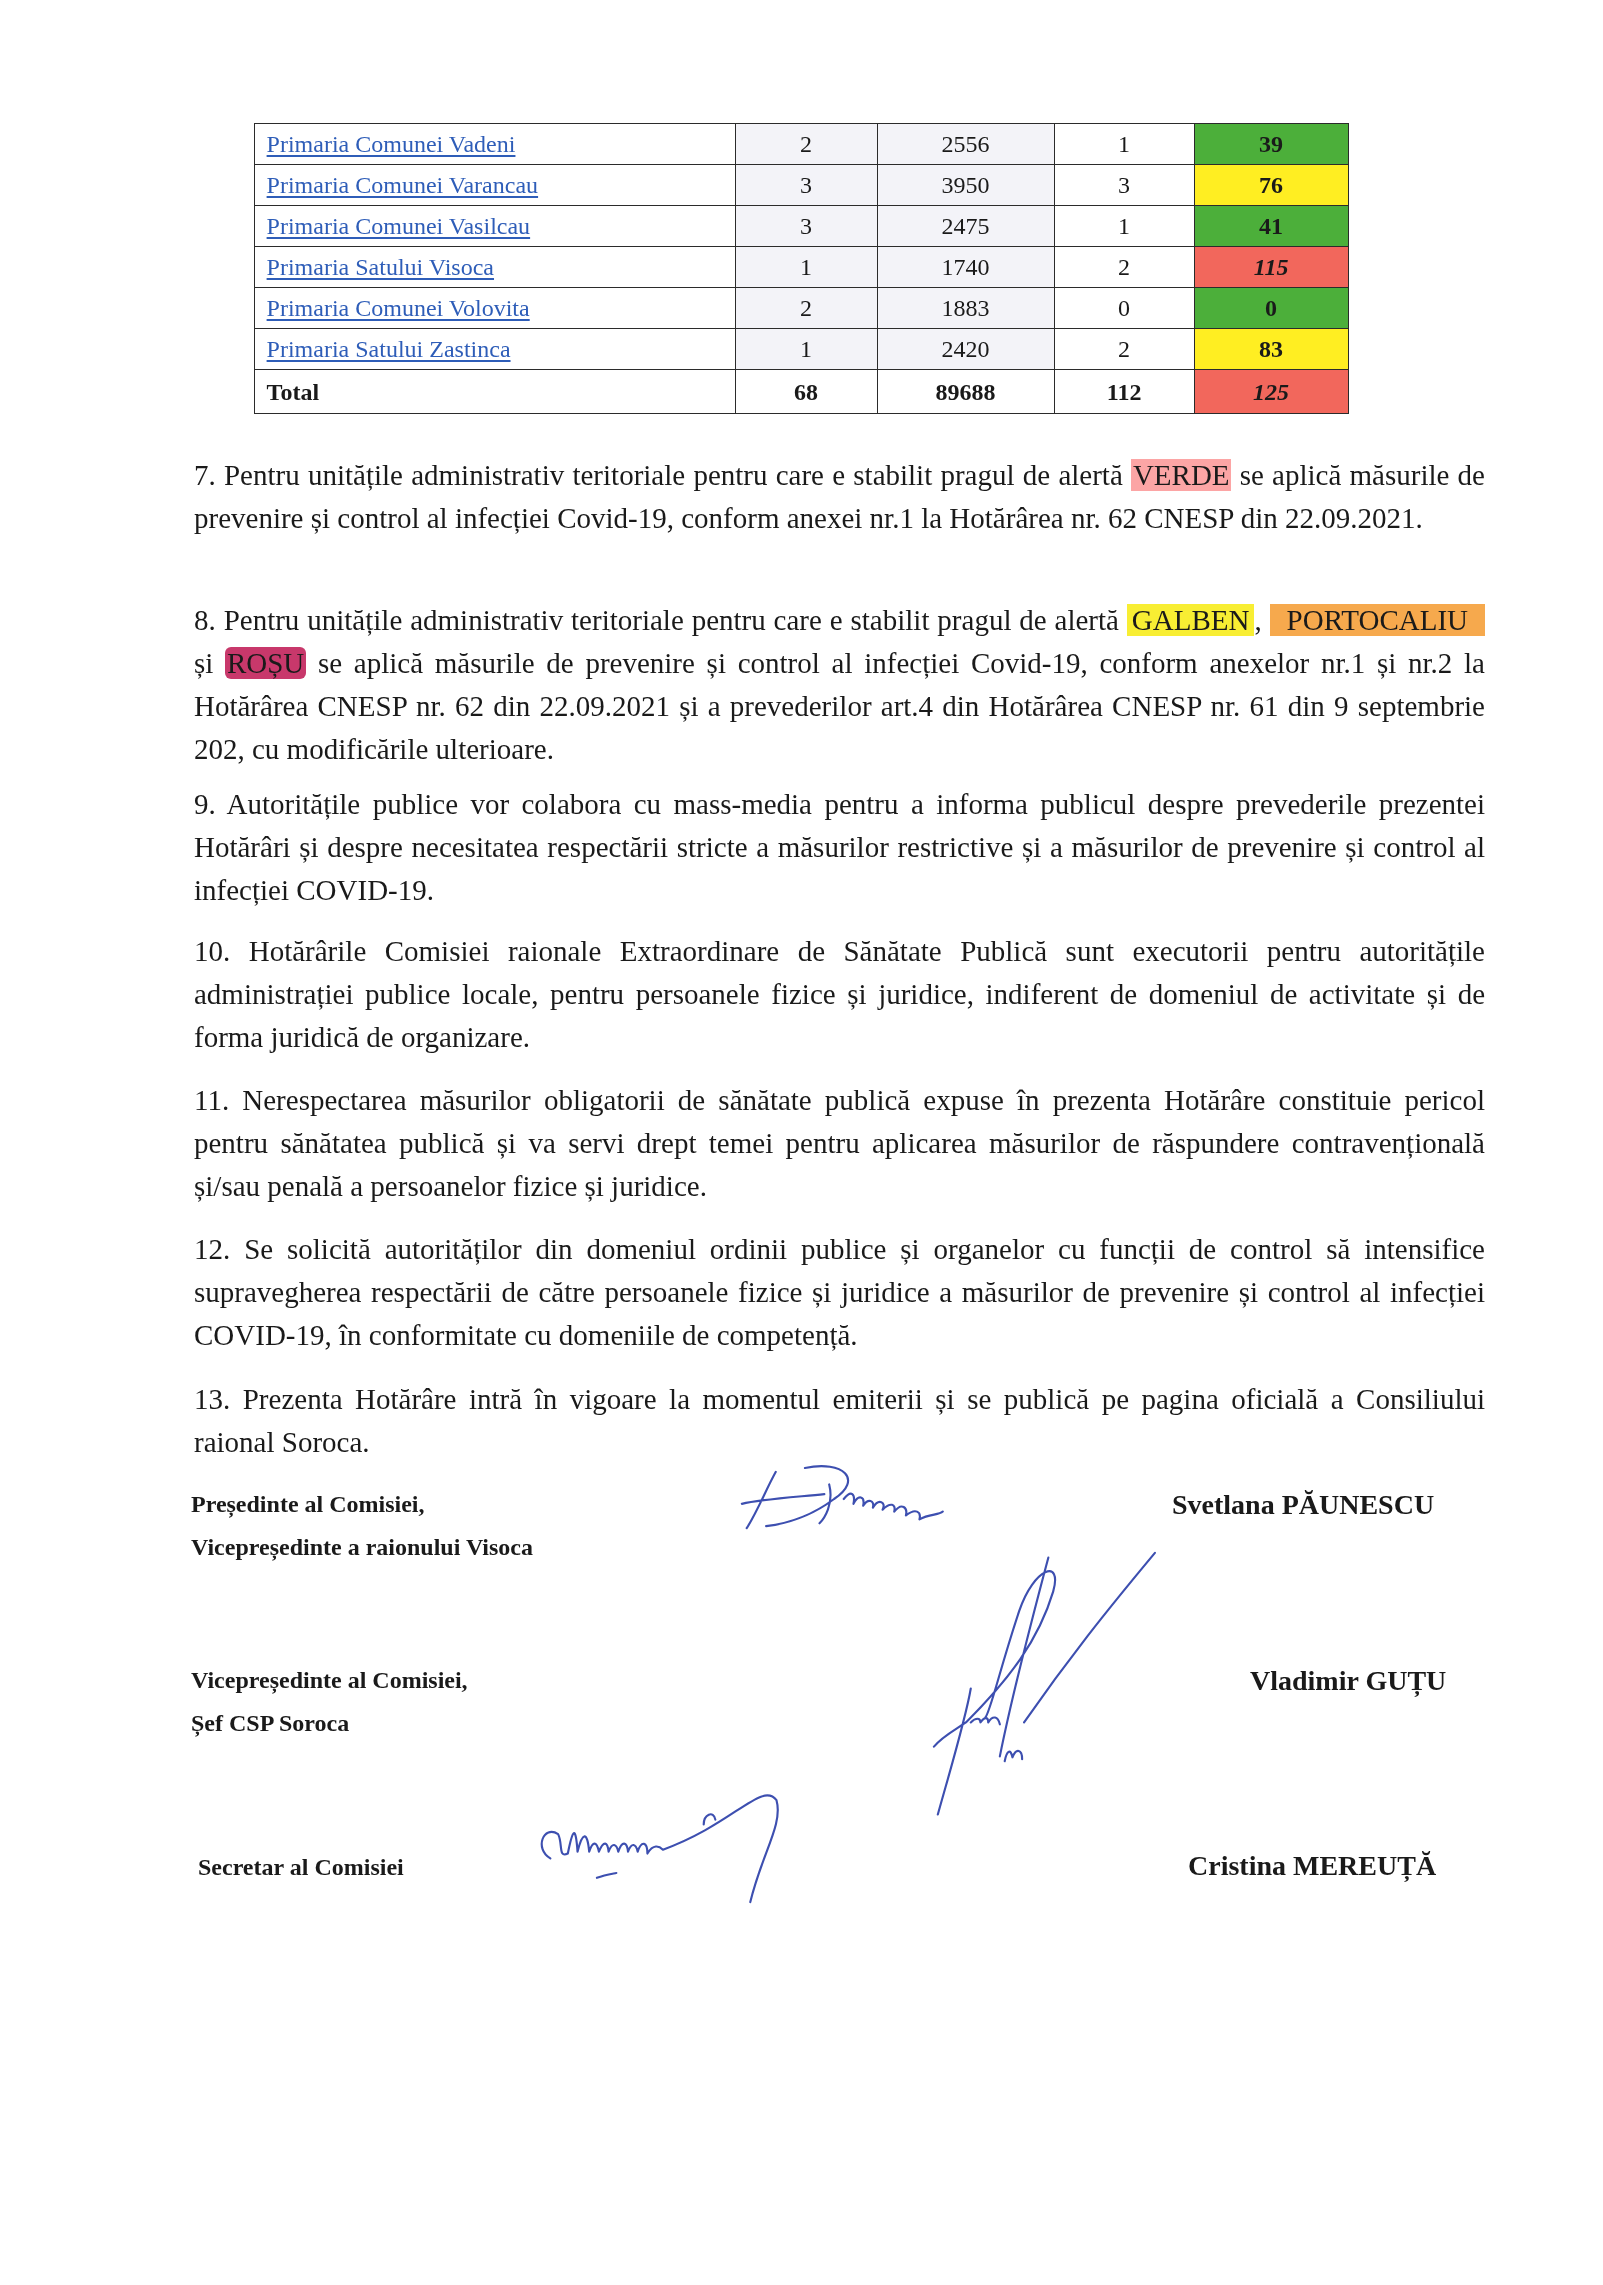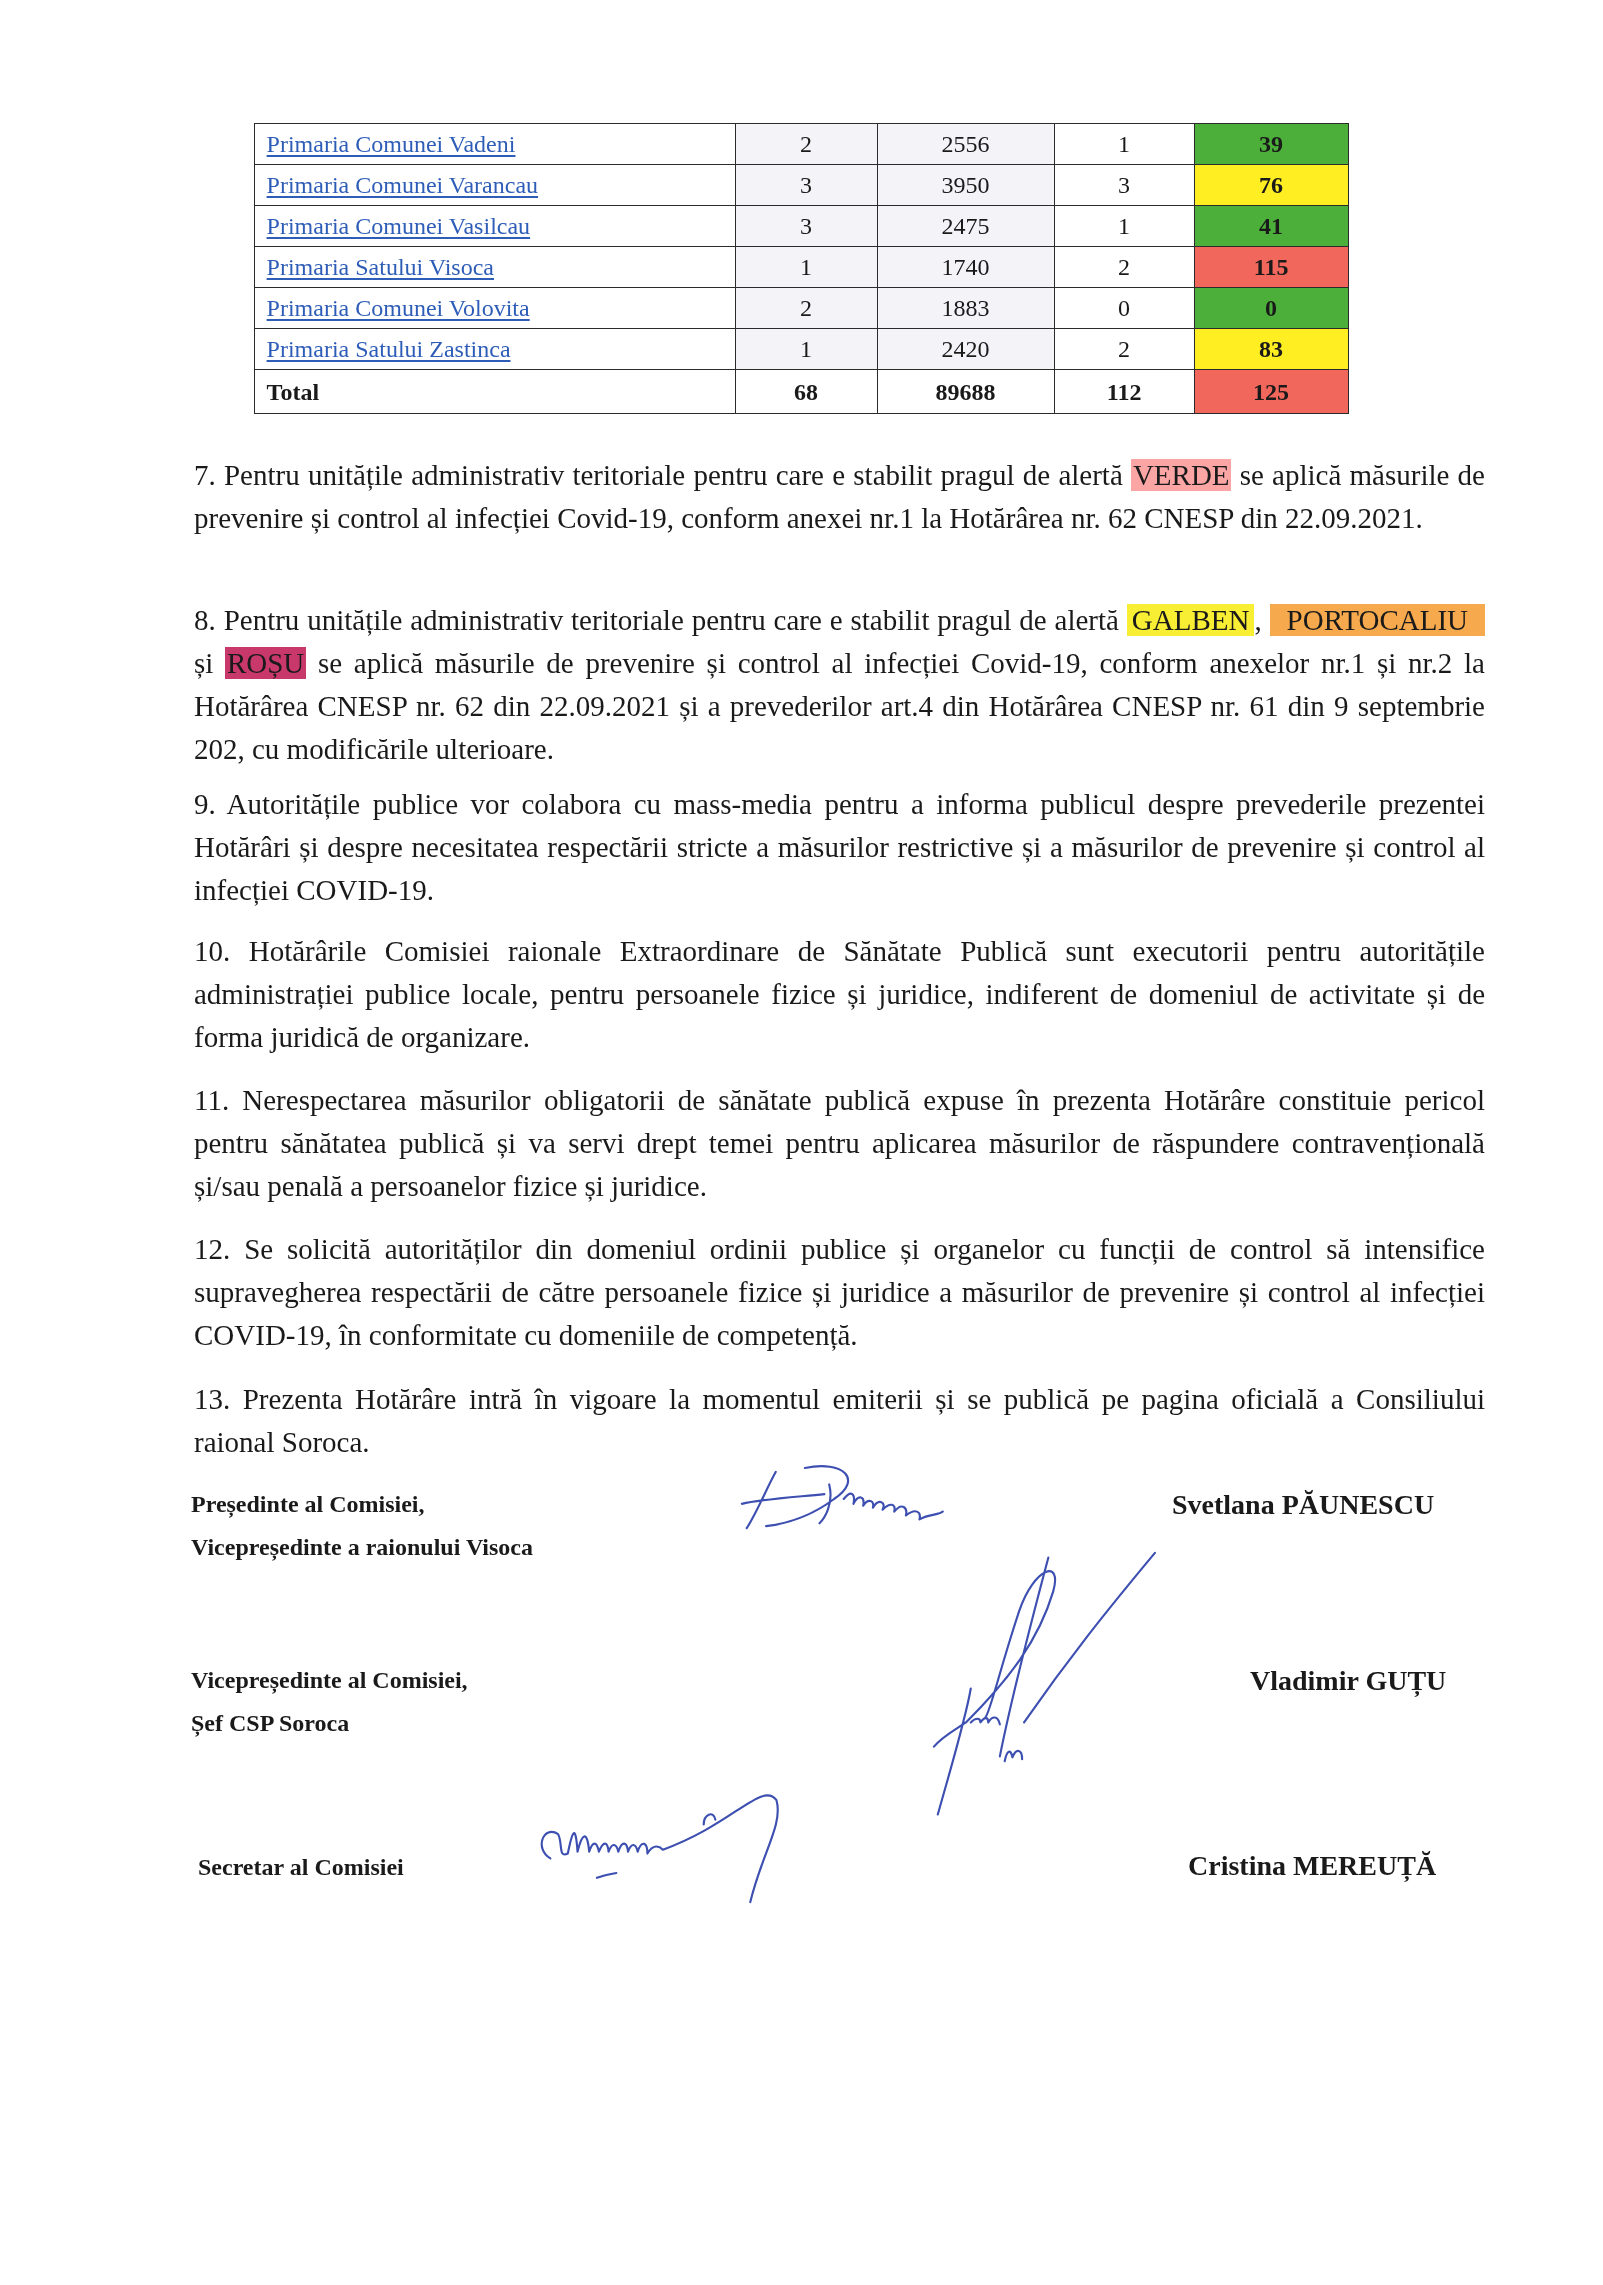--- a/index.html
+++ b/index.html
@@ -20,33 +20,33 @@
   table.stats td.name { width: 468px; padding-left: 11.6px; text-align: left; }
   table.stats td.c1 { width: 141px; text-align: center; background: #f3f3f8; }
   table.stats td.c2 { width: 176px; text-align: center; background: #f3f3f8; }
   table.stats td.c3 { width: 139px; text-align: center; }
   table.stats td.c4 { width: 153px; text-align: center; font-weight: bold; }
   table.stats a.link { color: #2e5db8; text-decoration: underline; text-decoration-thickness: 1.9px; text-underline-offset: 2.9px; }
   table.stats tr.total td { font-weight: bold; background: #ffffff; height: 43px; }
   table.stats tr.total td.c1, table.stats tr.total td.c2 { background: #ffffff; }
   .green { background: #4caf3a !important; }
   .yellow { background: #ffee22 !important; }
-  .red { background: #f2675c !important; }
+  .red { background: #f2675c !important; font-style: italic; }
 
   
   .para {
     position: absolute; left: 194px; width: 1291px;
     font-size: 29px; line-height: 43px; text-align: justify;
     text-align-last: left;
   }
   .para p { margin: 0; }
   .hl-green { background: #fca5a5; padding: 0 1.9px; }
   .hl-yellow { background: #f8ee33; padding: 0 5px; }
   .hl-orange { background: #f6a94d; padding: 0 17px; }
-  .hl-red { background: #c8386b; padding: 0 1.9px; }
+  .hl-red { background: #c8386b; padding: 0 1.9px; border-radius: 6px; }
 
   
   .sig-label { position: absolute; font-weight: bold; font-size: 24px; line-height: 43px; }
   .sig-name { position: absolute; font-weight: bold; font-size: 28px; }
   svg.signature { position: absolute; overflow: visible; }
   svg.signature path { fill: none; stroke: #3d4fb0; stroke-width: 2.2; stroke-linecap: round; stroke-linejoin: round; }
 </style>
 </head>
 <body>
 

